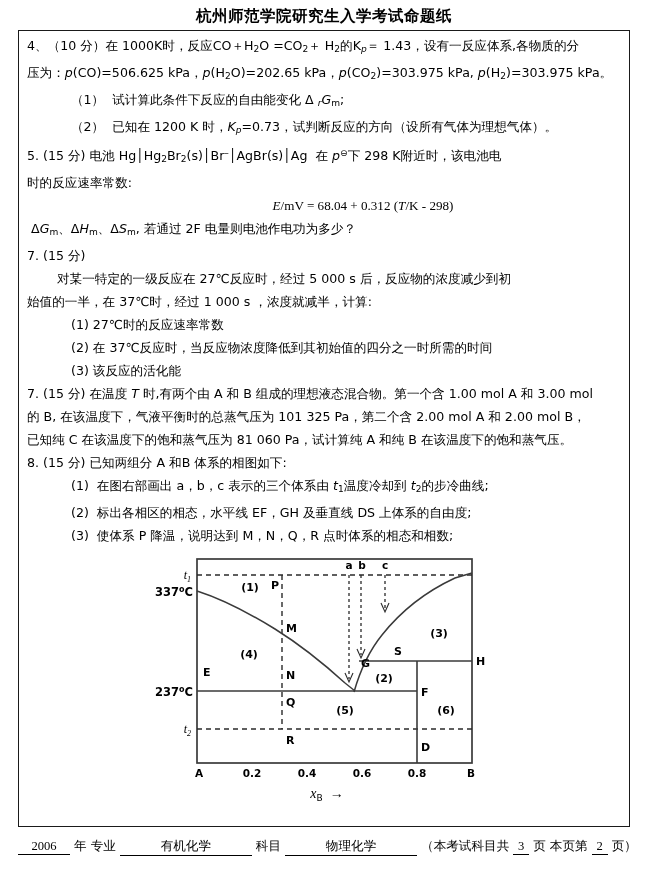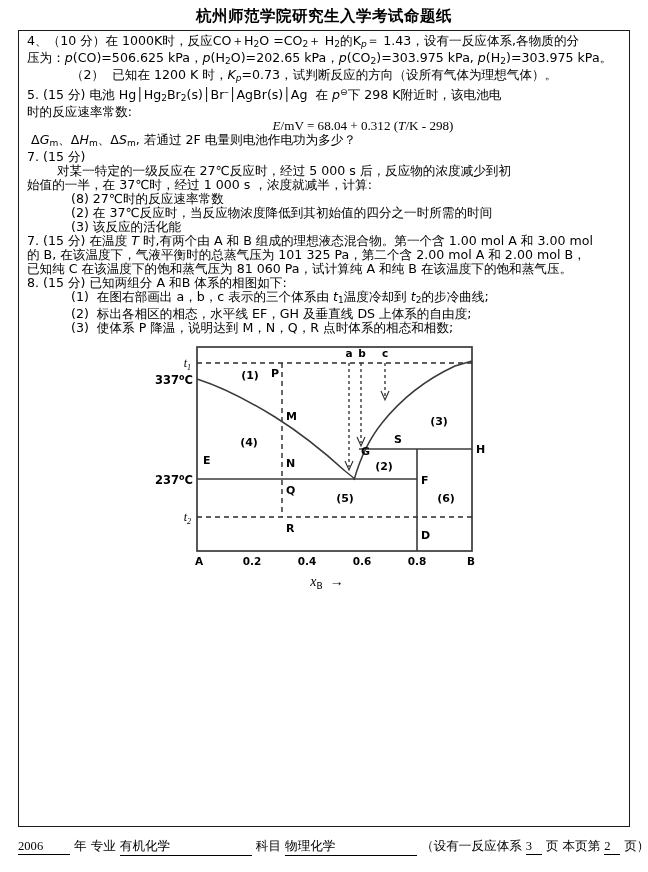--- a/index.html
+++ b/index.html
@@ -40,21 +40,21 @@
     top: 30px;
     width: 612px;
     height: 797px;
     border: 1.6px solid #1a1a1a;
     box-sizing: border-box;
     padding: 3px 8px 0 8px;
     overflow: hidden;
   }
   .qtext {
     font-size: 13.1px;
-    line-height: 14px;
+    line-height: 23px;
     text-align: left;
     white-space: nowrap;
   }
   .qblock { margin: 0; padding: 0; }
   .indent1 { padding-left: 30px; }
   .indent2 { padding-left: 44px; }
   .indent-form { padding-left: 78px; text-align: center; }
   .han {
     font-family: "DejaVu Sans", "Liberation Sans", sans-serif;
     font-size: 12.6px;
@@ -79,20 +79,21 @@
     left: 18px;
     top: 838px;
     width: 612px;
     font-size: 12.6px;
     font-family: "DejaVu Sans", "Liberation Sans", sans-serif;
     white-space: nowrap;
   }
   .footer .u {
     display: inline-block;
     border-bottom: 1.3px solid #000;
+    text-align: center;
     vertical-align: baseline;
   }
   .fw { width: 52px; }
   .fw3 { width: 132px; }
   .fwsm { width: 16px; }
   .ft { font-family: "Liberation Serif", serif; }
 </style>
 </head>
 <body>
 
@@ -103,20 +104,23 @@
   <div class="body-box">
 
     <div class="qblock">
       <div class="qtext han">
         4、（10 分）在 1000K时，反应CO＋H<sub>2</sub>O =CO<sub>2</sub>＋ H<sub>2</sub>的K<sub><i class="v">p</i></sub>＝ 1.43，设有一反应体系,各物质的分
       </div>
       <div class="qtext han">
         压为：<i class="v">p</i>(CO)=506.625 kPa，<i class="v">p</i>(H<sub>2</sub>O)=202.65 kPa，<i class="v">p</i>(CO<sub>2</sub>)=303.975 kPa, <i class="v">p</i>(H<sub>2</sub>)=303.975 kPa。
       </div>
       <div class="qtext han indent2">
+        （1）&nbsp;&nbsp;试计算此条件下反应的自由能变化 Δ <sub><i class="v">r</i></sub><i class="v">G</i><sub>m</sub>;
+      </div>
+      <div class="qtext han indent2">
         （2）&nbsp;&nbsp;已知在 1200 K 时，<i class="v">K</i><sub><i class="v">p</i></sub>=0.73，试判断反应的方向（设所有气体为理想气体）。
       </div>
     </div>
 
     <div class="qblock">
       <div class="qtext han">
         5. (15 分) 电池 Hg│Hg<sub>2</sub>Br<sub>2</sub>(s)│Br<sup>–</sup>│AgBr(s)│Ag&nbsp;&nbsp;在 <i class="v">p</i><sup>⊖</sup>下 298 K附近时，该电池电
       </div>
       <div class="qtext han">
         时的反应速率常数:
@@ -130,21 +134,21 @@
     </div>
 
     <div class="qblock">
       <div class="qtext han">7. (15 分)</div>
       <div class="qtext han indent1">
         对某一特定的一级反应在 27℃反应时，经过 5 000 s 后，反应物的浓度减少到初
       </div>
       <div class="qtext han">
         始值的一半，在 37℃时，经过 1 000 s ，浓度就减半，计算:
       </div>
-      <div class="qtext han indent2">(8) 27℃时的反应速率常数</div>
+      <div class="qtext han indent2">(1) 27℃时的反应速率常数</div>
       <div class="qtext han indent2">(2) 在 37℃反应时，当反应物浓度降低到其初始值的四分之一时所需的时间</div>
       <div class="qtext han indent2">(3) 该反应的活化能</div>
     </div>
 
     <div class="qblock">
       <div class="qtext han">
         7. (15 分) 在温度 <i class="v">T</i> 时,有两个由 A 和 B 组成的理想液态混合物。第一个含 1.00 mol A 和 3.00 mol
       </div>
       <div class="qtext han">
         的 B, 在该温度下，气液平衡时的总蒸气压为 101 325 Pa，第二个含 2.00 mol A 和 2.00 mol B，
@@ -250,20 +254,20 @@
 
   </div>
 
   <div class="footer">
     <span class="u fw ft">2006</span>
     <span>年</span>
     <span>专业</span>
     <span class="u fw3">有机化学</span>
     <span>科目</span>
     <span class="u fw3">物理化学</span>
-    <span>（设有一反应体系</span>
+    <span>（本考试科目共</span>
     <span class="u fwsm ft">3</span>
     <span>页 本页第</span>
     <span class="u fwsm ft">2</span>
     <span>页）</span>
   </div>
 
 </div>
 
 </body></html>

